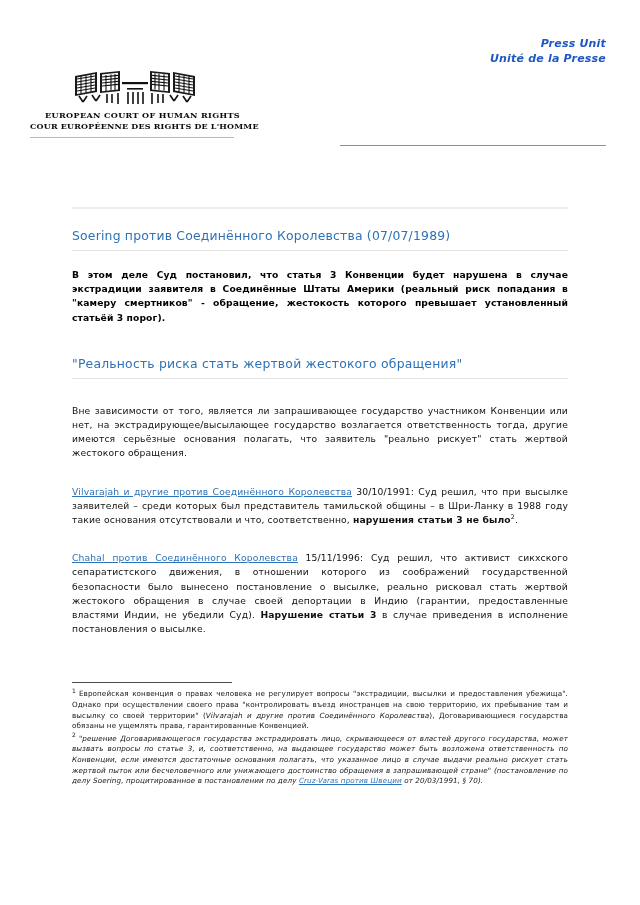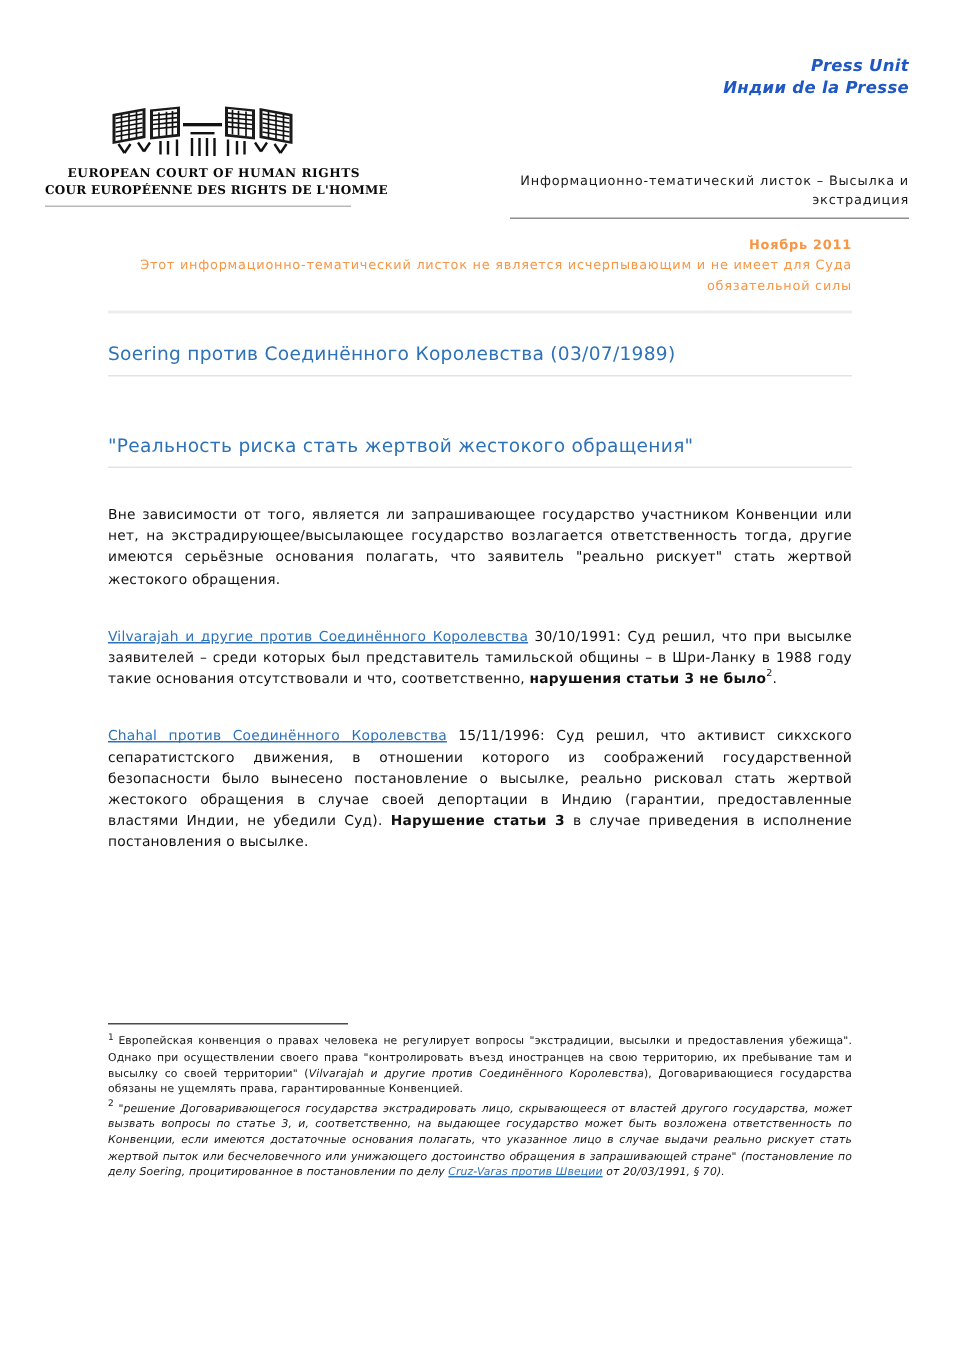--- a/index.html
+++ b/index.html
@@ -210,21 +210,21 @@
   .fn i { font-style: italic; }
   .fn a.lnk { color: #2D72B8; margin-top: 24px; }
 </style>
 </head>
 <body>
 
 <div class="page">
 
   <div class="press-unit">
     <div>Press Unit</div>
-    <div>Индии de la Presse</div>
+    <div>Unité de la Presse</div>
   </div>
 
   <div class="logo-block">
     <svg class="emblem" viewBox="0 0 128 40">
       <g fill="#111111">
 
         <path d="M4 6 L26 2 L26 22 L4 26 Z" fill="#1a1a1a"></path>
         <path d="M6 7.5 L24 4 L24 20.5 L6 24 Z" fill="#ffffff"></path>
         <g stroke="#111" stroke-width="1.1">
           <line x1="6" y1="9" x2="24" y2="6"></line>
@@ -297,38 +297,34 @@
           <line x1="112" y1="26" x2="116" y2="32"></line>
           <line x1="116" y1="32" x2="120" y2="26"></line>
         </g>
       </g>
     </svg>
     <div class="logo-line">EUROPEAN COURT OF HUMAN RIGHTS</div>
     <div class="logo-line second">COUR EUROPÉENNE DES RIGHTS DE L'HOMME</div>
     <div class="logo-rule"></div>
   </div>
 
-  <div class="header-title">Информационно-тематический листок – Высылка и экстрадиция</div>
   <div class="header-rule"></div>
 
-  <div class="notice">
-    <span class="date">Ноябрь 2011</span>
-    <span class="disclaimer">Этот информационно-тематический листок не является исчерпывающим и не имеет для Суда обязательной силы</span>
-  </div>
 
   <div class="content">
 
     <div class="title-rule"></div>
 
-    <h2 class="case-head">Soering против Соединённого Королевства (03/07/1989)</h2>
+    <h2 class="case-head">Soering против Соединённого Королевства (07/07/1989)</h2>
     <div class="head-rule"></div>
 
 
     <div class="gap-sm"></div>
 
+    <p class="body bold">В этом деле Суд постановил, что статья 3 Конвенции будет нарушена в случае экстрадиции заявителя в Соединённые Штаты Америки (реальный риск попадания в "камеру смертников" - обращение, жестокость которого превышает установленный статьёй 3 порог).</p>
 
     <div class="gap-lg"></div>
 
     <h2 class="case-head">"Реальность риска стать жертвой жестокого обращения"</h2>
     <div class="head-rule"></div>
 
     <div class="gap-md"></div>
 
     <p class="body">Вне зависимости от того, является ли запрашивающее государство участником Конвенции или нет, на экстрадирующее/высылающее государство возлагается ответственность тогда, другие имеются серьёзные основания полагать, что заявитель "реально рискует" стать жертвой жестокого обращения.</p>
 

